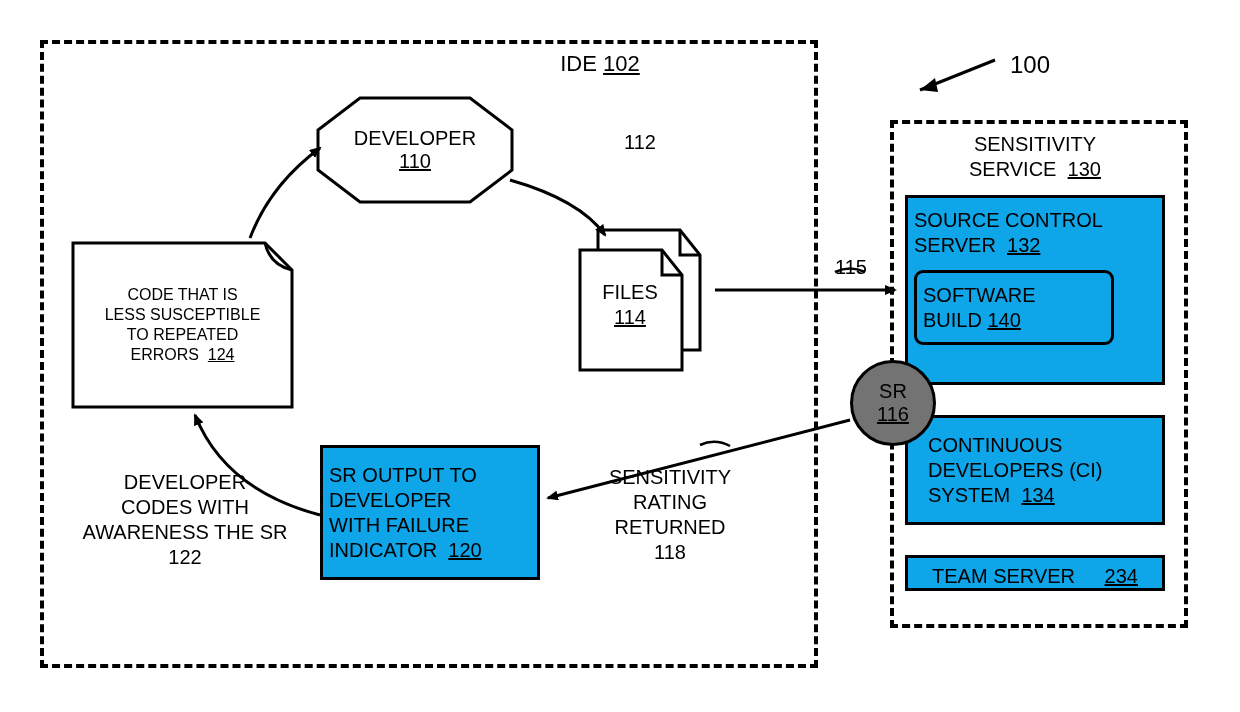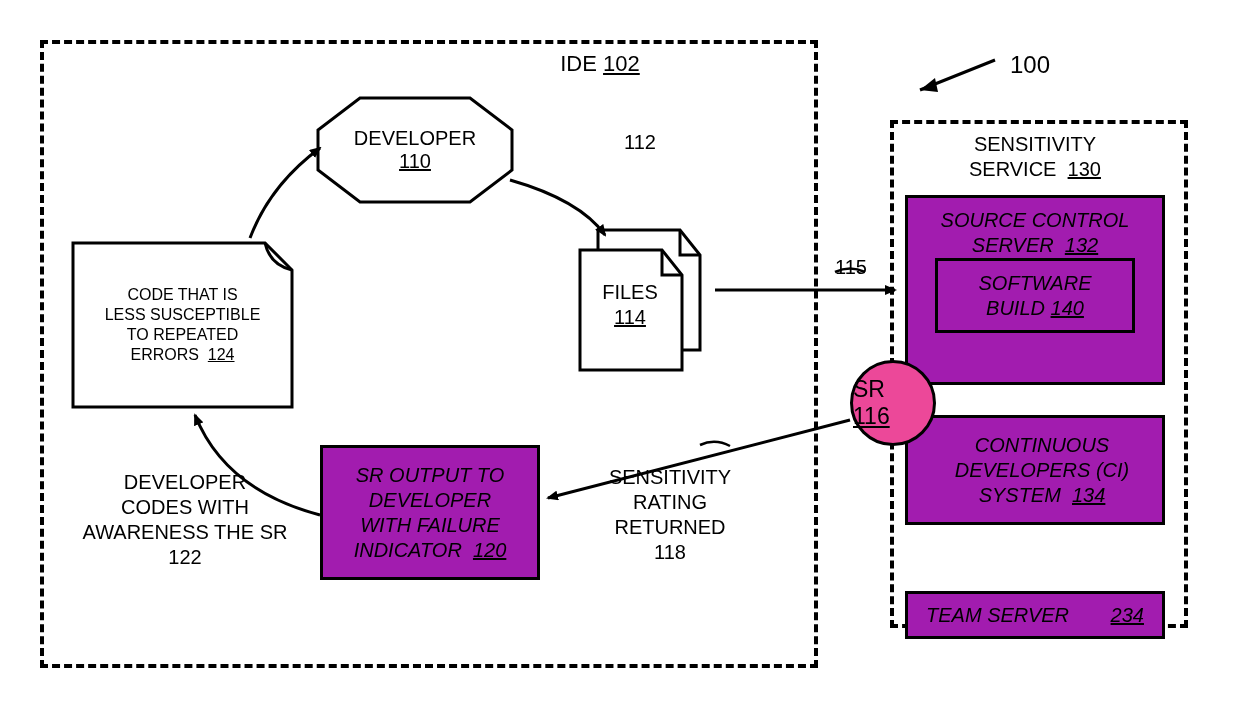--- a/index.html
+++ b/index.html
@@ -25,31 +25,30 @@
   }
   .sensitivity-container {
     left: 870px;
     top: 100px;
     width: 290px;
     height: 500px;
   }
   .box {
     position: absolute;
     border: 3px solid #000;
-    background: #a21caf;
-    text-align: center;
-    display: flex;
-    flex-direction: column;
-    align-items: center;
+    background: #0ea5e9;
+    text-align: center;
+    display: flex;
+    flex-direction: column;
+    align-items: flex-start;
     justify-content: center;
     padding: 6px;
     box-sizing: border-box;
     font-size: 20px;
     line-height: 1.25;
-    font-style: italic;
   }
   .plain-text {
     position: absolute;
     text-align: center;
     font-size: 20px;
     line-height: 1.25;
   }
   .ref-num {
     text-decoration: underline;
   }
@@ -125,25 +124,26 @@
   }
   
   .sr-circle {
     position: absolute;
     left: 830px;
     top: 340px;
     width: 80px;
     height: 80px;
     border: 3px solid #000;
     border-radius: 50%;
-    background: #ec4899;
-    display: flex;
-    flex-direction: column;
-    justify-content: center;
-    font-size: 23px;
+    background: #737373;
+    display: flex;
+    flex-direction: column;
+    align-items: center;
+    justify-content: center;
+    font-size: 20px;
     z-index: 10;
   }
   
   .arrows {
     position: absolute;
     left: 0;
     top: 0;
     width: 1200px;
     height: 672px;
     pointer-events: none;
@@ -233,33 +233,33 @@
 
   <div class="plain-text" style="left:890px; top:112px; width:250px;">
     <span>SENSITIVITY</span><br>
     <span>SERVICE</span>&nbsp;&nbsp;<span class="ref-num">130</span>
   </div>
 
   <div class="box" style="left:885px; top:175px; width:260px; height:190px; justify-content:flex-start; padding-top:10px;">
     <span>SOURCE CONTROL</span>
     <span><span>SERVER</span>&nbsp;&nbsp;<span class="ref-num">132</span></span>
 
-    <div class="box" style="position:relative; left:auto; top:auto; width:200px; height:75px;">
+    <div class="box" style="position:relative; left:auto; top:auto; margin-top:12px; width:200px; height:75px;border-radius:9px;">
       <span>SOFTWARE</span>
       <span><span>BUILD</span>&nbsp;<span class="ref-num">140</span></span>
     </div>
   </div>
 
   <div class="box" style="left:885px; top:395px; width:260px; height:110px;padding-left:20px;">
     <span>CONTINUOUS</span>
     <span>DEVELOPERS  (CI)</span>
     <span><span>SYSTEM</span>&nbsp;&nbsp;<span class="ref-num">134</span></span>
   </div>
 
-  <div class="box" style="left:885px; top:535px; width:260px; height:48px; flex-direction:row; gap:18px;margin-top:36px;">
+  <div class="box" style="left:885px; top:535px; width:260px; height:36px; flex-direction:row; gap:12px;">
     <span>TEAM SERVER</span>&nbsp;<span class="ref-num">234</span>
   </div>
 
   <div class="sr-circle">
     <span>SR</span>
     <span class="ref-num">116</span>
   </div>
 
   <svg class="arrows" viewBox="0 0 1200 672">
     <defs>

